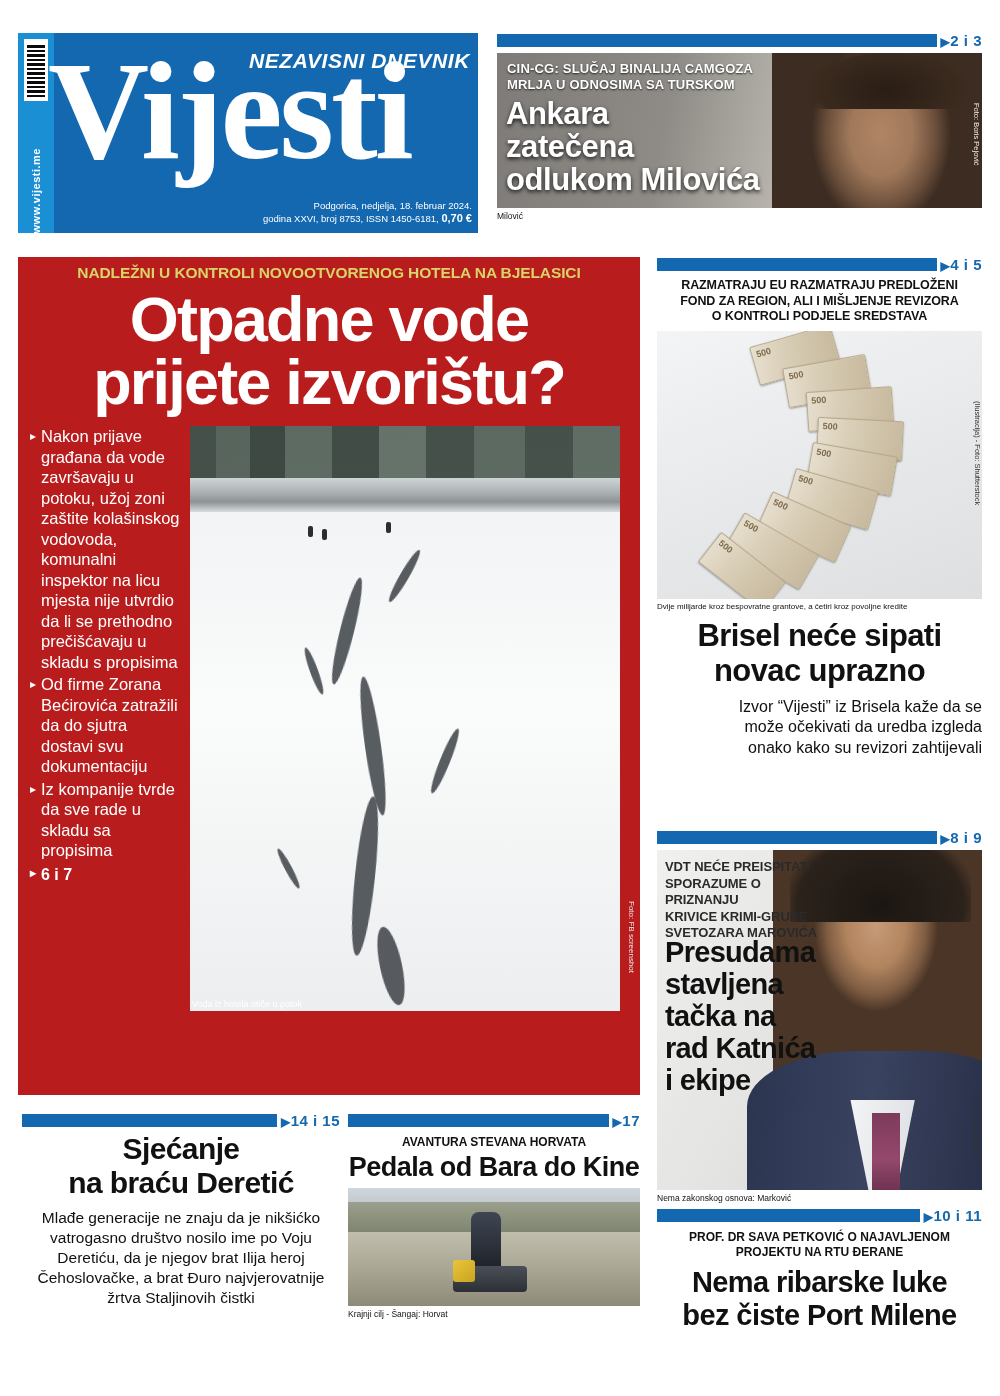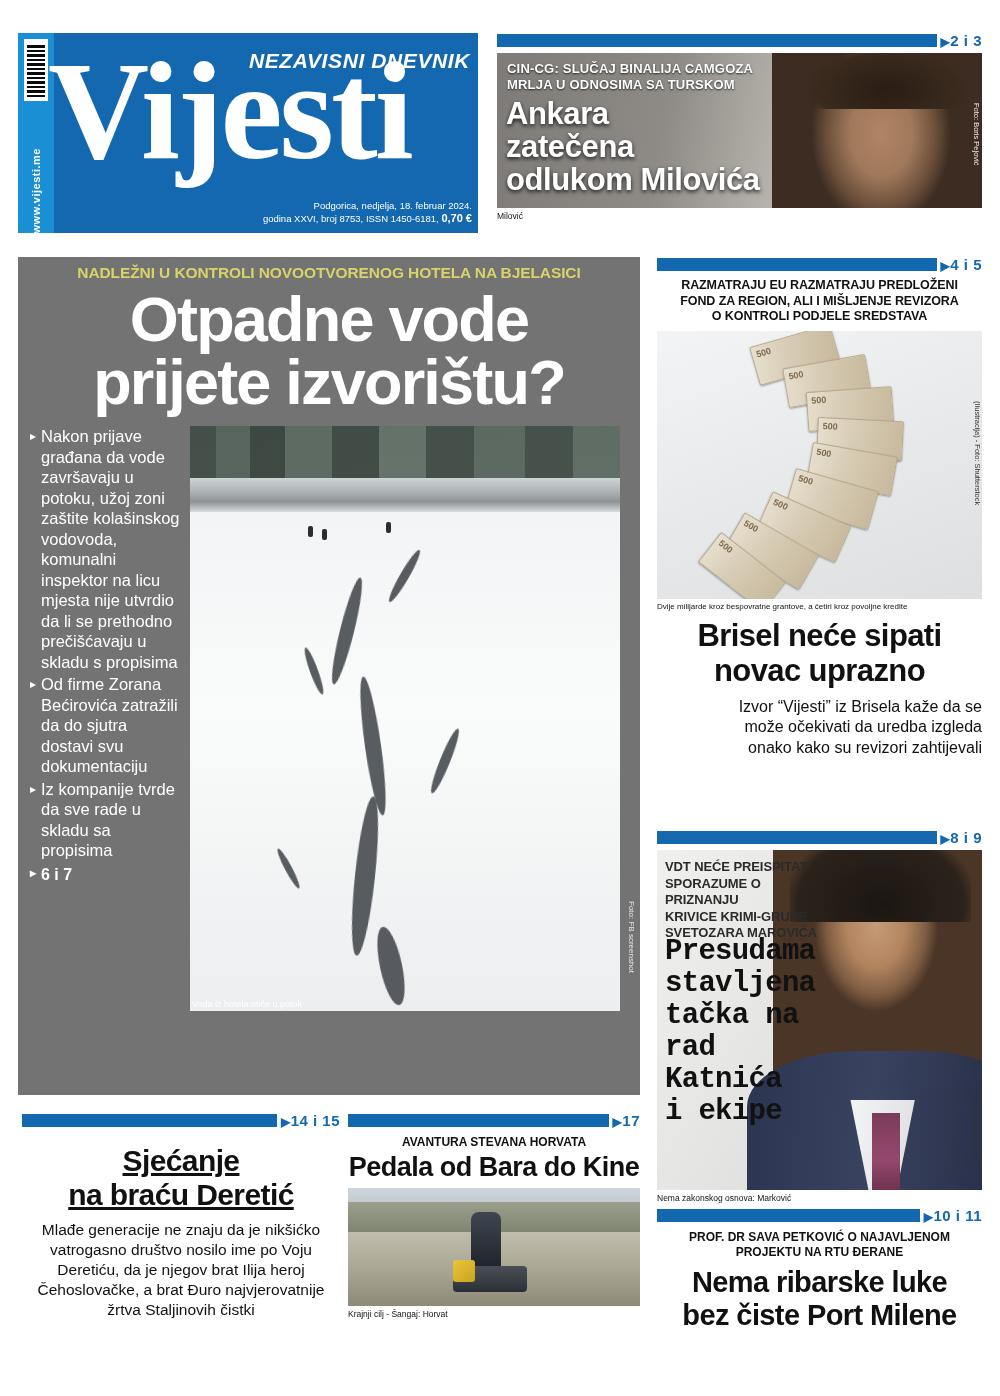--- a/index.html
+++ b/index.html
@@ -90,21 +90,21 @@
   }
   .tr-credit {
     position:absolute; right:1px; top:50px;
     writing-mode:vertical-rl; color:#efefef; font-size:7.5px;
   }
   .tr-caption { font-size:8.5px; color:#111; margin-top:3px; }
 
   
   .main-story {
     position:absolute; left:18px; top:257px; width:622px; height:838px;
-    background:#737373; color:#fff;
+    background:#b91c1c; color:#fff;
   }
   .ms-kicker {
     color:#d8d46a; font-size:15.5px; font-weight:bold; text-align:center;
     padding:7px 6px 2px; letter-spacing:-.1px;
   }
   .ms-head {
     color:#fff; font-weight:bold; text-align:center;
     font-size:63px; line-height:63px; letter-spacing:-1.8px;
     padding:4px 8px 0;
   }
@@ -220,33 +220,32 @@
   }
   .mar-kicker {
     position:absolute; left:8px; top:9px; width:160px;
     font-size:13px; font-weight:bold; line-height:16.5px; color:#2a2a2a;
     letter-spacing:-.1px;
   }
   .mar-head {
     position:absolute; left:8px; top:86px; width:175px;
     font-size:29px; font-weight:bold; line-height:32px; color:#111;
     letter-spacing:-.7px;
-    font-family:Liberation Mono, monospace;
   }
   .mar-credit {
     position:absolute; right:1px; bottom:30px;
     writing-mode:vertical-rl; font-size:7.5px; color:#333;
   }
   .mar-caption { font-size:8.5px; color:#111; margin-top:3px; }
 
   
   .der-story { position:absolute; left:22px; top:1113px; width:318px; }
   .der-head {
     text-align:center; font-size:30px; font-weight:bold; line-height:34px;
-    color:#111; margin-top:16px; letter-spacing:-.6px;text-decoration:underline;
+    color:#111; margin-top:4px; letter-spacing:-.6px;
   }
   .der-body {
     text-align:center; font-size:15.5px; line-height:20px; color:#111; margin-top:8px;
   }
 
   
   .hor-story { position:absolute; left:348px; top:1113px; width:292px; }
   .hor-kicker {
     text-align:center; font-size:12px; font-weight:bold; color:#111; margin-top:7px;
   }

